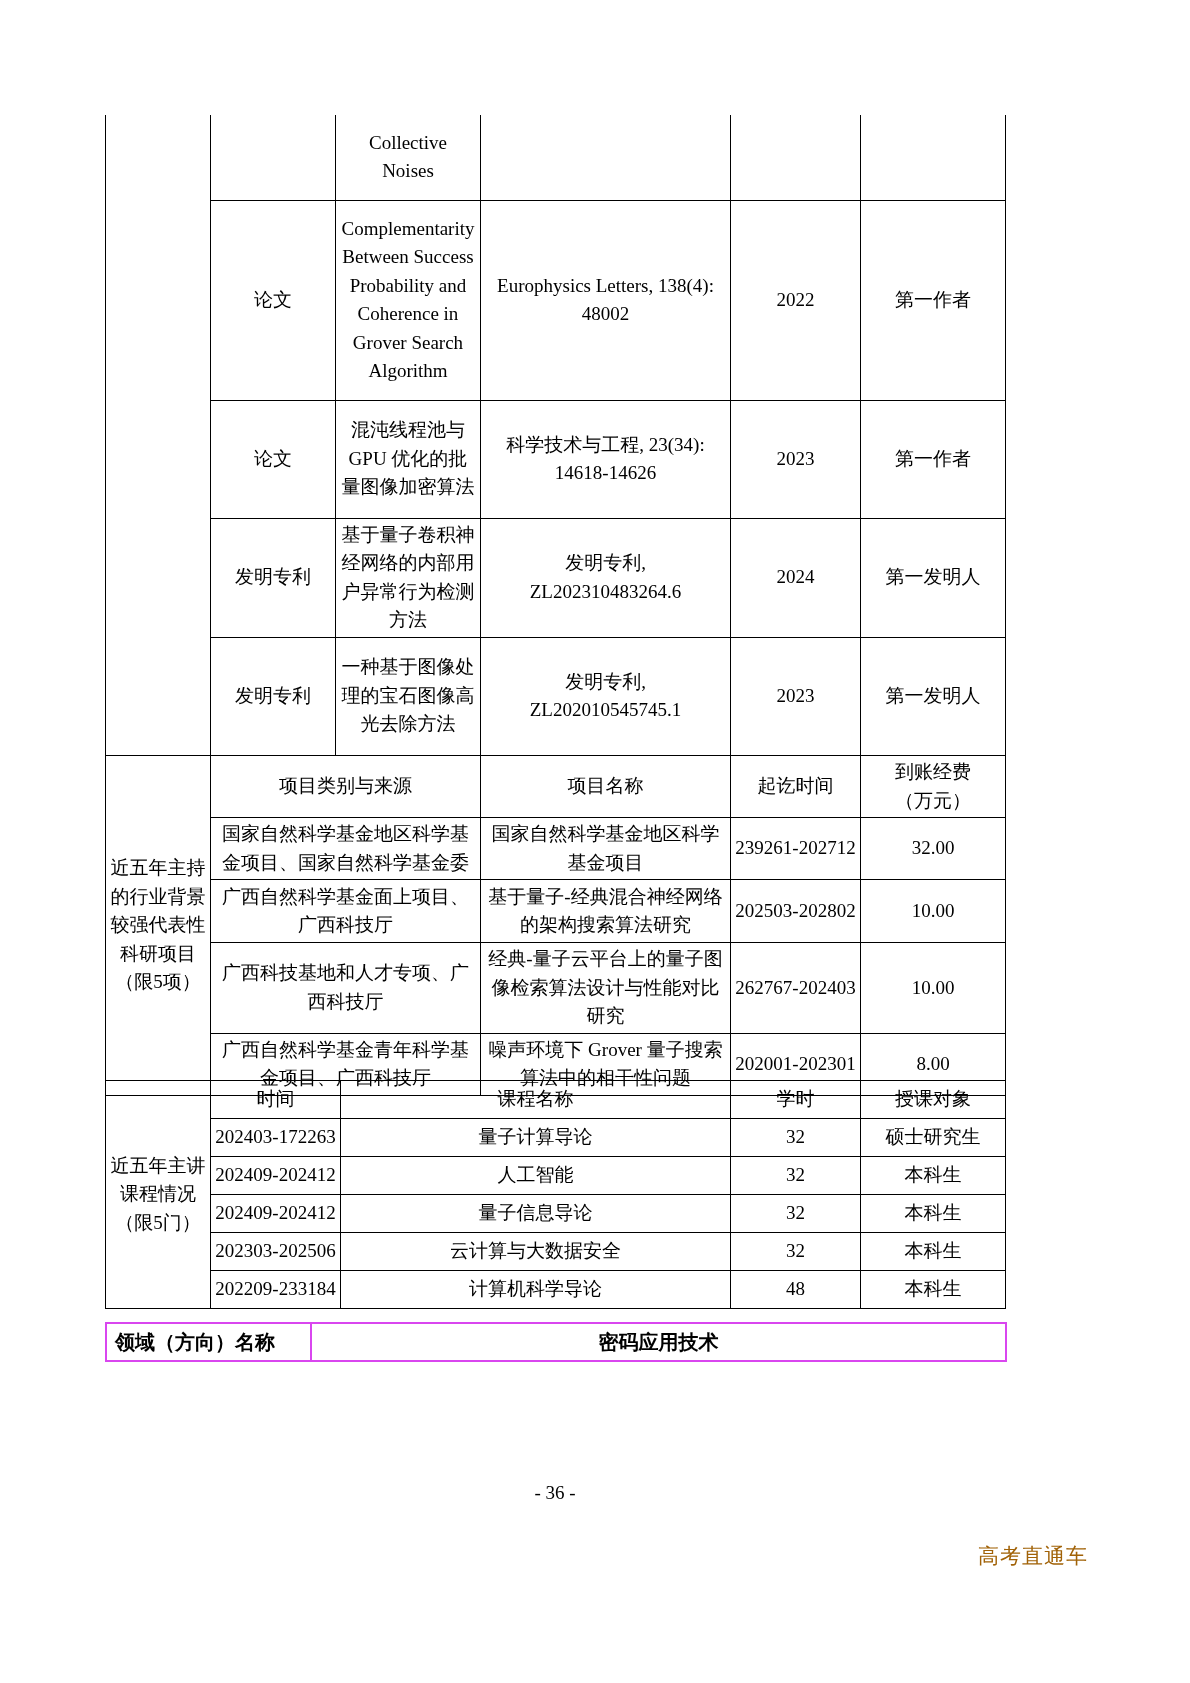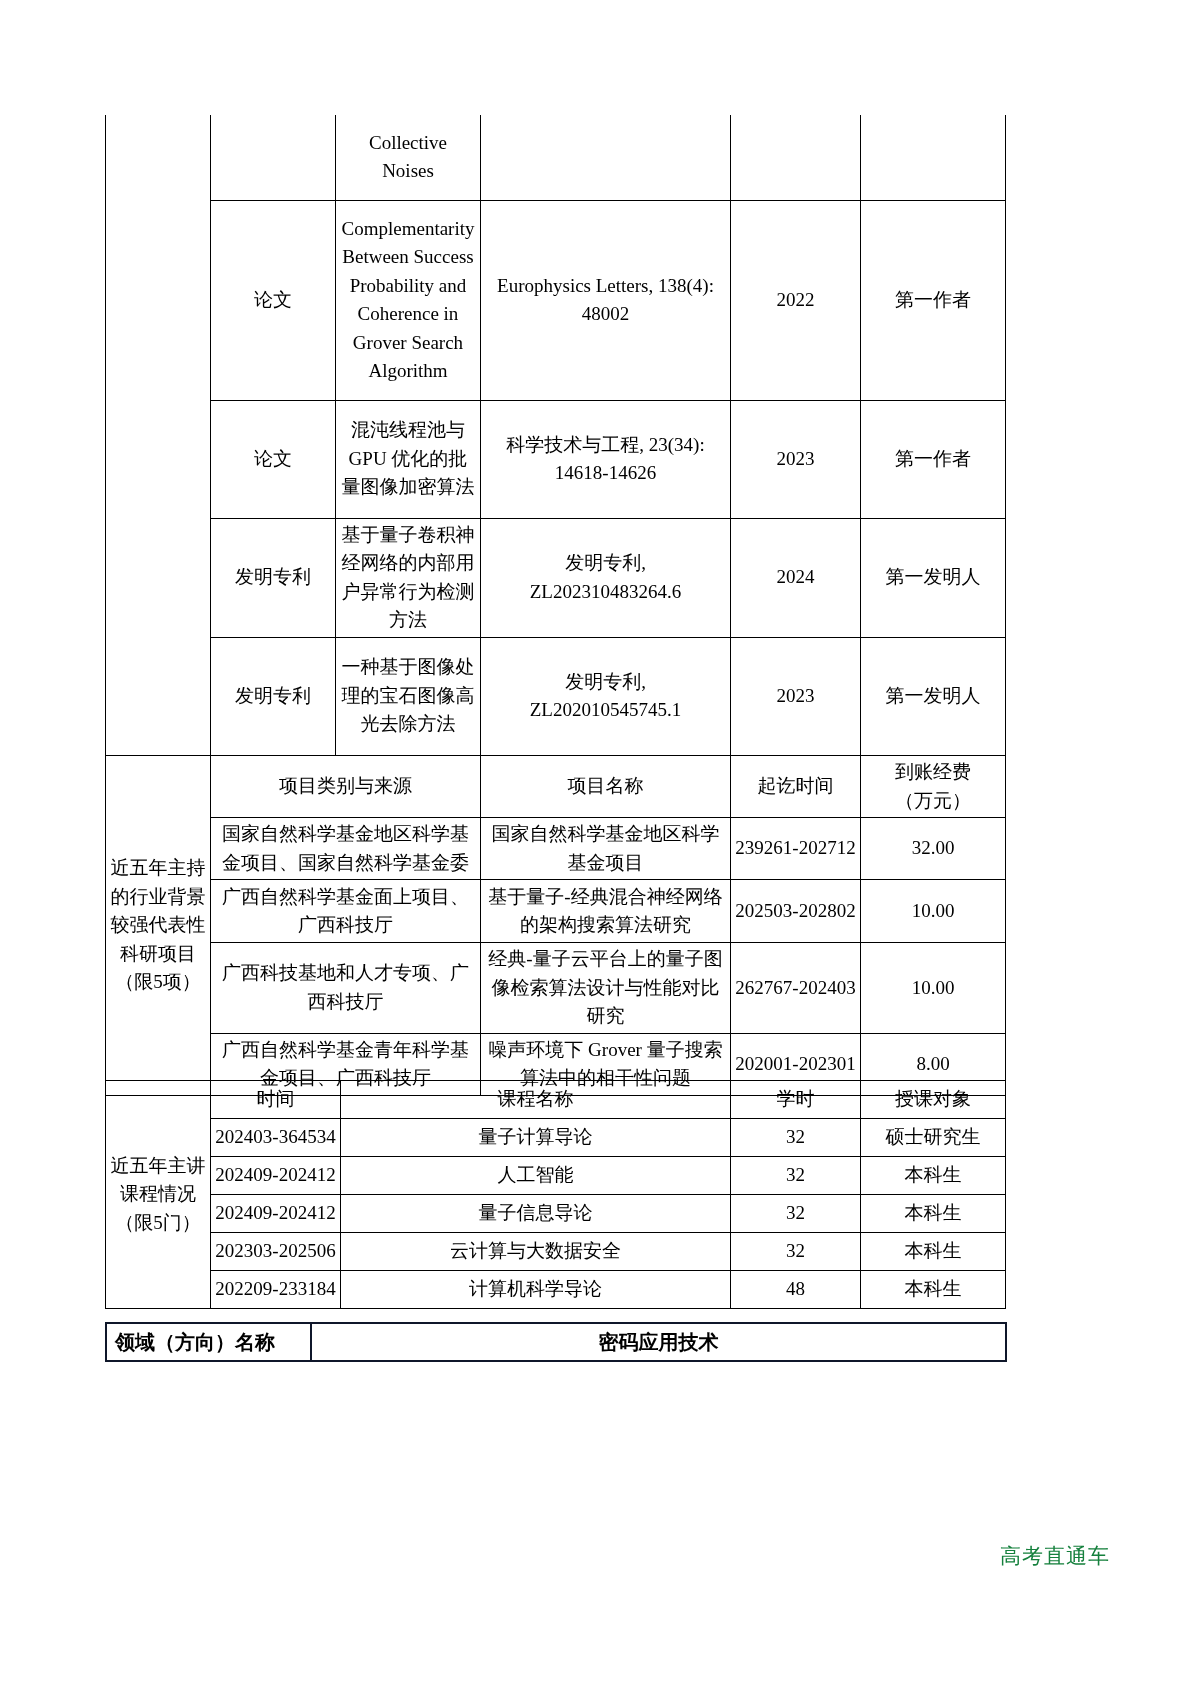--- a/index.html
+++ b/index.html
@@ -33,33 +33,32 @@
   
   .tbl-pub { top:115px; }
   .tbl-pub tr:first-child td { border-top:none;text-align:center; }
   
   .tbl-proj { top:755px; }
   
   .tbl-teach { top:1080px; }
   .nowrap { white-space:nowrap; }
   
   .tbl-profile { top:1322px; }
-  .tbl-profile td { border:2px solid #0f172a; }
+  .tbl-profile td { border:2px solid #d946ef; }
   .tbl-profile .hdr { font-weight:bold; font-size:20px; }
   .tbl-profile .field-label { text-align:left; padding-left:8px; }
   .footer-pagenum {
     position:absolute; left:105px; top:1482px; width:900px;
     text-align:center; font-size:19px;
   }
   .watermark {
     position:absolute; left:978px; top:1542px;
     font-family:"Liberation Sans","DejaVu Sans",sans-serif;
     font-size:21px; letter-spacing:1px;
-    color:#15803d;
-    margin-left:22px;
+    color:#a16207;
   }
 </style>
 </head>
 <body>
 
 <div class="page">
 
   <table class="tbl-pub">
     <colgroup>
       <col style="width:105px">
@@ -174,21 +173,21 @@
         <tr style="height:38px">
       <td rowspan="6">近五年主讲
 课程情况
 （限5门）</td>
       <td>时间</td>
       <td>课程名称</td>
       <td>学时</td>
       <td>授课对象</td>
     </tr>
     <tr style="height:38px">
-      <td class="nowrap">202403-364534</td>
+      <td class="nowrap">202403-172263</td>
       <td>量子计算导论</td>
       <td>32</td>
       <td>硕士研究生</td>
     </tr>
     <tr style="height:38px">
       <td class="nowrap">202409-202412</td>
       <td>人工智能</td>
       <td>32</td>
       <td>本科生</td>
     </tr>
@@ -227,15 +226,16 @@
       <col style="width:140px">
     </colgroup>
     <tbody>
         <tr style="height:38px">
       <td colspan="2" class="hdr field-label">领域（方向）名称</td>
       <td colspan="8" class="hdr">密码应用技术</td>
     </tr>
   </tbody>
     </table>
 
+  <div class="footer-pagenum">- 36 -</div>
   <div class="watermark">高考直通车</div>
 
 </div>
 
 </body></html>

